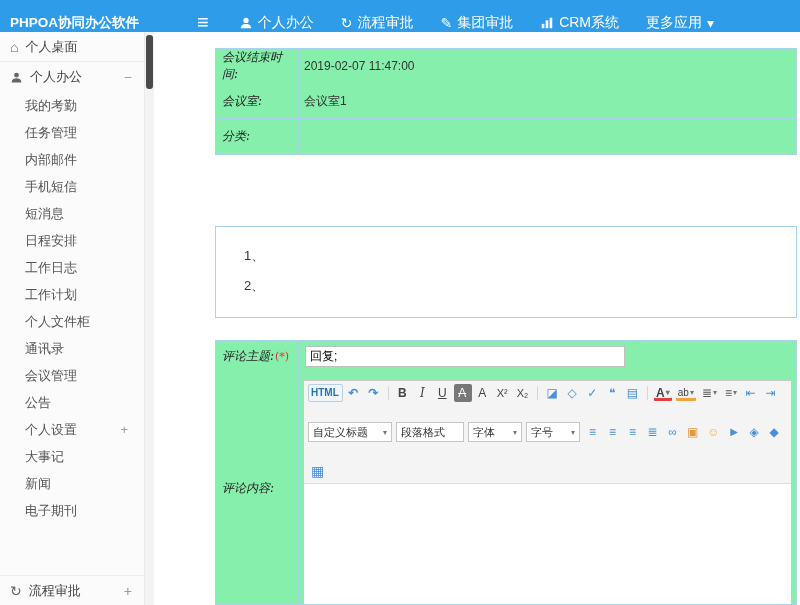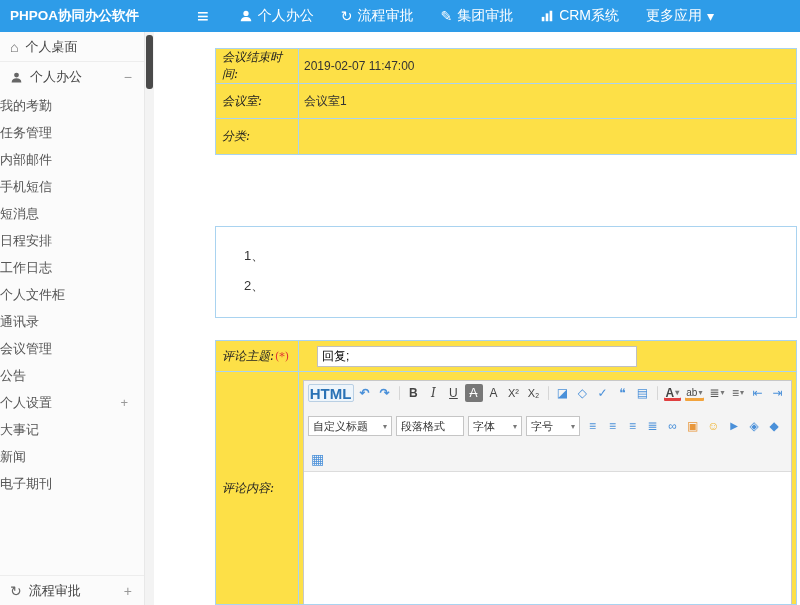--- a/index.html
+++ b/index.html
@@ -6,21 +6,21 @@
   html,body { margin:0; padding:0; }
   body {
     width:800px; height:605px; position:relative; overflow:hidden;
     font-family:"Liberation Sans", sans-serif; font-size:13px; background:#fff; color:#333;
   }
 
   
   .topbar {
     position:absolute; top:0; left:0; width:800px; height:32px;
     background:var(--topbar-bg,#2E9CE8); color:#fff;
-    display:flex; align-items:center;
+    display:flex; align-items:flex-end;
   }
   .brand { width:145px; padding-left:10px; font-weight:bold; font-size:13.5px; white-space:nowrap; }
   .hamburger { margin-left:52px; font-size:20px; line-height:1; cursor:pointer; }
   .nav { display:flex; margin-left:30px; gap:27px; }
   .nav-item { display:flex; align-items:center; gap:5px; font-size:14px; cursor:pointer; white-space:nowrap; }
   .nav-item .nicon { display:inline-flex; align-items:center; font-size:14px; line-height:1; }
   .nav-item svg { display:block; }
 
   
   .sidebar {
@@ -30,37 +30,37 @@
   .side-desktop {
     height:30px; display:flex; align-items:center; gap:7px; padding-left:10px;
     color:#444; border-bottom:1px solid #ededed; cursor:pointer;
   }
   .side-section {
     height:30px; display:flex; align-items:center; gap:7px; padding-left:10px;
     color:#444; cursor:pointer;
   }
   .side-section .toggle, .side-bottom .toggle { margin-left:auto; margin-right:12px; color:#999; font-size:14px; }
   .sicon { color:#666; font-size:14px; line-height:1; display:inline-flex; align-items:center; }
-  .side-items { }
+  .side-items { padding-left:25px; }
   .side-item { height:27px; display:flex; align-items:center; color:#555; cursor:pointer; font-size:13px; }
   .side-item .expand { margin-left:auto; margin-right:16px; color:#999; }
   .side-bottom {
     position:absolute; bottom:0; left:0; right:0; height:30px;
     display:flex; align-items:center; gap:7px; padding-left:10px;
     color:#444; border-top:1px solid #ededed; background:#fbfbfb; cursor:pointer;
   }
 
   
   .vscroll { position:absolute; top:32px; left:145px; width:9px; height:573px; background:#f3f3f3; }
   .vthumb { position:absolute; top:3px; left:1px; width:7px; height:54px; background:var(--scroll-thumb,#4A4A4A); border-radius:3px; }
 
   
   .content { position:absolute; left:154px; top:32px; width:646px; height:573px; background:#fff; overflow:hidden; }
 
-  .ftable { position:absolute; left:61px; width:582px; border:1px solid var(--table-border,#A9D3F0); background:#fde047; }
+  .ftable { position:absolute; left:61px; width:582px; border:1px solid var(--table-border,#A9D3F0); background:#86efac; }
   .frow { display:flex; border-bottom:1px solid var(--table-border,#A9D3F0); }
   .frow:last-child { border-bottom:none; }
   .fcell { display:flex; align-items:center; }
   .flabel {
     width:83px; padding-left:6px; border-right:1px solid var(--table-border,#A9D3F0);
     font-family:"DejaVu Serif", serif; font-style:italic; font-size:12px; color:#222; flex-shrink:0;
   }
   .fvalue { flex:1; padding-left:5px; font-size:12px; color:#333; overflow:hidden; }
 
   .meeting { top:16px; }
@@ -71,46 +71,46 @@
     border:1px solid var(--table-border,#A9D3F0); padding:14px 0 0 28px;
   }
   .cline { line-height:30px; font-size:13px; color:#333; }
 
   .comment { top:308px; height:265px; display:flex; flex-direction:column; }
   .subject-row { height:31px; flex-shrink:0; }
   .content-row { flex:1; overflow:hidden; }
   .req { color:var(--required-red,#E03333); margin-left:1px; font-style:normal; font-size:11px; }
   .subject-input {
     width:320px; height:21px; border:1px solid #c0c0c0; background:#fff;
-    font-size:12px; padding:0 4px; margin-left:13px; outline:none;
+    font-size:12px; padding:0 4px; margin-left:1px; outline:none;
     font-family:"Liberation Sans", sans-serif;
   }
   .editor-cell { padding:8px 4px; align-items:flex-start; }
 
   
   .editor { width:100%; border:1px solid #c8c8c8; background:#fff; }
   .toolbar { background:#f4f4f4; border-bottom:1px solid #dcdcdc; padding:2px 3px; }
   .trow { display:flex; align-items:center; white-space:nowrap; overflow:hidden; }
-  .trow + .trow { margin-top:12px; }
+  .trow + .trow { margin-top:18px; }
   .repeat-inline { display:inline-flex; align-items:center; }
   .tbtn {
     min-width:18px; height:18px; display:inline-flex; align-items:center; justify-content:center;
     font-size:12px; color:#444; margin:1px; padding:0 2px; border-radius:2px; cursor:pointer;
     border:1px solid transparent; line-height:1;
   }
   .caret { font-size:8px; color:#777; margin-left:1px; }
   .tselect {
     display:inline-flex; align-items:center; justify-content:space-between;
     height:20px; border:1px solid #c5c5c5; background:#fff; padding:0 4px;
     font-size:11px; color:#333; margin:1px 3px 1px 1px; cursor:pointer;
   }
   .editor-body { height:160px; background:#fff; cursor:text; }
 
   
-  [data-name="html-source-button"] { color:#2a72b5; font-weight:bold; font-size:15px; border:1px solid #b9cfe3; background:#eef5fb;justify-content:center; }
+  [data-name="html-source-button"] { color:#2a72b5; font-weight:bold; font-size:10px; border:1px solid #b9cfe3; background:#eef5fb;justify-content:center; }
   [data-name="undo-icon"],[data-name="redo-icon"] { color:var(--icon-blue,#4A90D9); font-weight:bold; }
   [data-name="toolbar-separator"] { min-width:1px; width:1px; height:14px; padding:0; margin:0 4px; background:#d6d6d6; border:none; }
   [data-name="bold-icon"] { font-weight:bold; }
   [data-name="italic-icon"] { font-style:italic; font-family:"DejaVu Serif", serif; }
   [data-name="underline-icon"] { text-decoration:underline; }
   [data-name="strikethrough-icon"] { text-decoration:line-through; background:#777; color:#fff; }
   [data-name="superscript-icon"],[data-name="subscript-icon"] { font-size:11px; }
   [data-name="eraser-icon"],[data-name="clear-format-icon"],[data-name="spellcheck-icon"],
   [data-name="quote-icon"],[data-name="new-document-icon"],[data-name="indent-icon"],
   [data-name="outdent-icon"] { color:var(--icon-blue,#4A90D9); }
@@ -215,20 +215,24 @@
       <div class="side-item" data-name="sidebar-item">
         <span data-name="sidebar-item-label">日程安排</span>
         <span class="expand" data-name="expand-icon"></span>
       </div>
 
       <div class="side-item" data-name="sidebar-item">
         <span data-name="sidebar-item-label">工作日志</span>
         <span class="expand" data-name="expand-icon"></span>
       </div>
 
+      <div class="side-item" data-name="sidebar-item">
+        <span data-name="sidebar-item-label">工作计划</span>
+        <span class="expand" data-name="expand-icon"></span>
+      </div>
 
       <div class="side-item" data-name="sidebar-item">
         <span data-name="sidebar-item-label">个人文件柜</span>
         <span class="expand" data-name="expand-icon"></span>
       </div>
 
       <div class="side-item" data-name="sidebar-item">
         <span data-name="sidebar-item-label">通讯录</span>
         <span class="expand" data-name="expand-icon"></span>
       </div>

